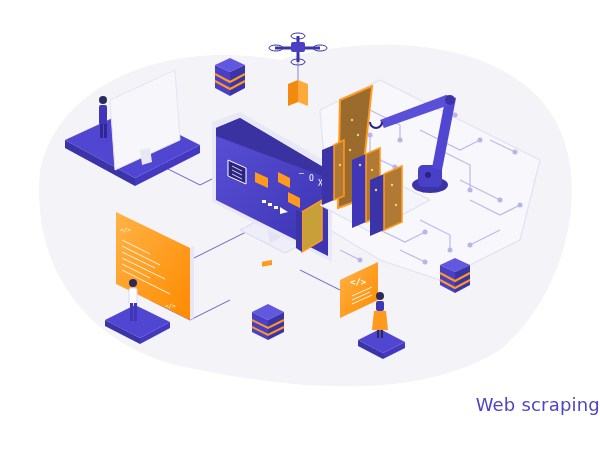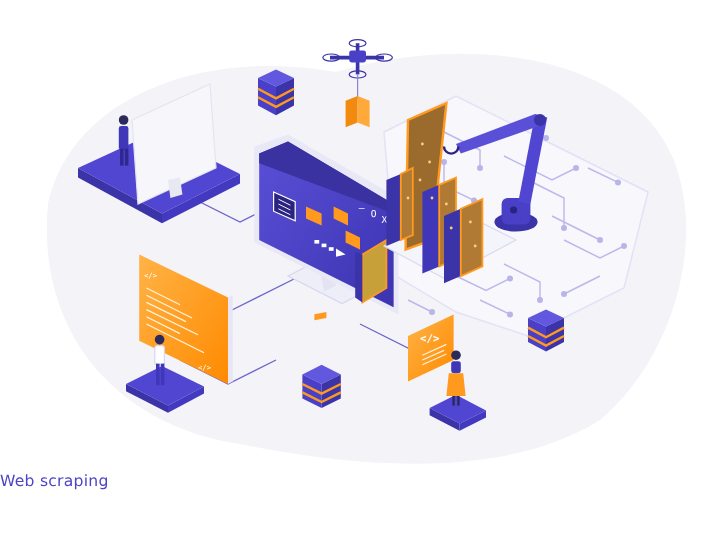--- a/index.html
+++ b/index.html
@@ -1,20 +1,20 @@
 <!DOCTYPE html>
 <html><head>
 <meta charset="utf-8">
 <style>
   html, body { margin:0; padding:0; background:#ffffff; }
   body { width:600px; height:458px; overflow:hidden; position:relative; font-family:"Liberation Sans", sans-serif; }
   .scene { position:absolute; left:0; top:0; width:600px; height:458px; }
   .title {
-    position:absolute; left:0; width:600px; top:394px; text-align:left;
-    font-family:"DejaVu Sans", sans-serif; font-size:13px; color:#4d44c6; letter-spacing:0.2px;
+    position:absolute; left:0; width:600px; top:394px; text-align:right;
+    font-family:"DejaVu Sans", sans-serif; font-size:18px; color:#4d44c6; letter-spacing:0.2px;
   }
   svg text { font-family:"DejaVu Sans Mono", monospace; }
 </style>
 </head>
 <body>
 
 <div class="scene">
 <svg width="600" height="458" viewBox="0 0 600 458" xmlns="http://www.w3.org/2000/svg">
   <defs>
     <linearGradient id="orangeGrad" x1="0" y1="0" x2="1" y2="1">

